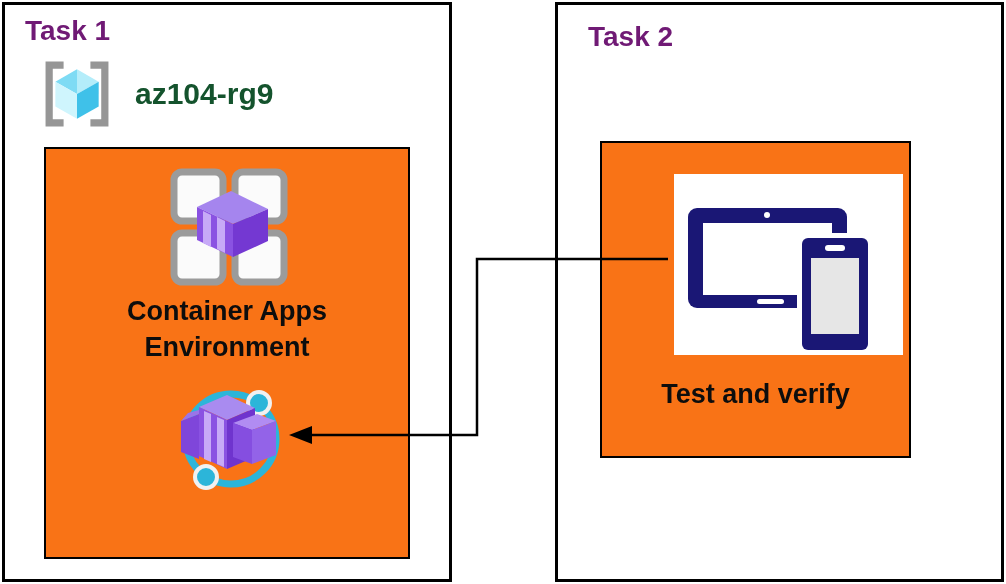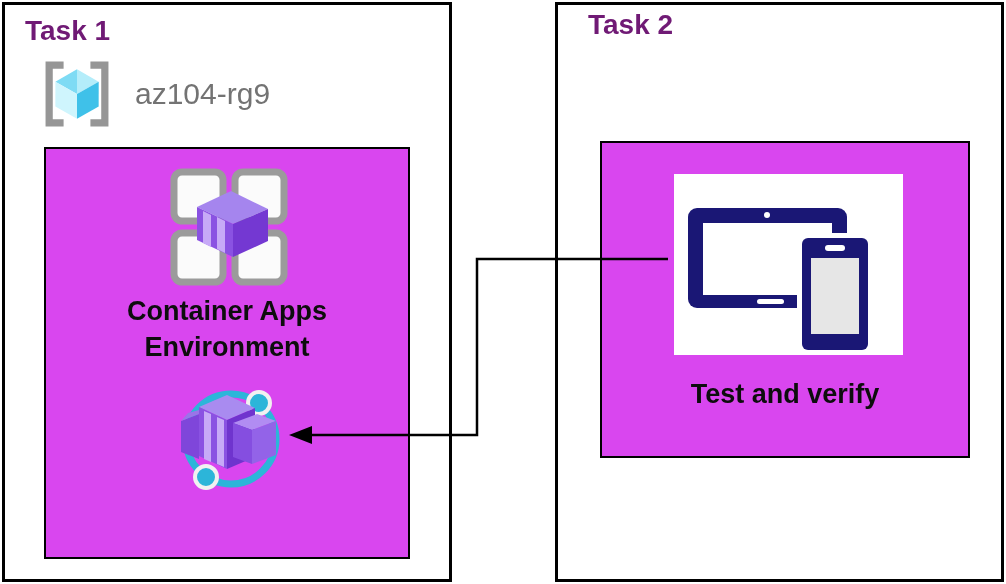--- a/index.html
+++ b/index.html
@@ -22,38 +22,38 @@
   .task1 { left: 2px;   width: 450px; }
   .task2 { left: 555px; width: 449px; }
   .task-title {
     position: absolute;
     font-size: 28px;
     font-weight: bold;
     color: #701a75;
     white-space: nowrap;
   }
   .task1 .task-title { left: 20px; top: 10px; }
-  .task2 .task-title { left: 30px; top: 4px; }
+  .task2 .task-title { left: 30px; top: 16px; }
   .rg-icon { position: absolute; left: 36px; top: 56px; }
   .rg-label {
     position: absolute;
     left: 130px;
     top: 72px;
     font-size: 30px;
-    font-weight: normal;
-    color: #737373;
+    font-weight: bold;
+    color: #14532d;
     white-space: nowrap;
   }
   .inner-box {
     position: absolute;
-    background: #d946ef;
+    background: #f97316;
     border: 2px solid #000000;
   }
   .inner1 { left: 39px; top: 142px; width: 366px; height: 412px; }
-  .inner2 { left: 42px; top: 136px; width: 370px; height: 317px; }
+  .inner2 { left: 42px; top: 136px; width: 311px; height: 317px; }
   .node-label {
     position: absolute;
     left: 0;
     width: 100%;
     text-align: center;
     font-size: 27px;
     line-height: 36px;
     font-weight: bold;
     color: #0d0d0d;
   }

